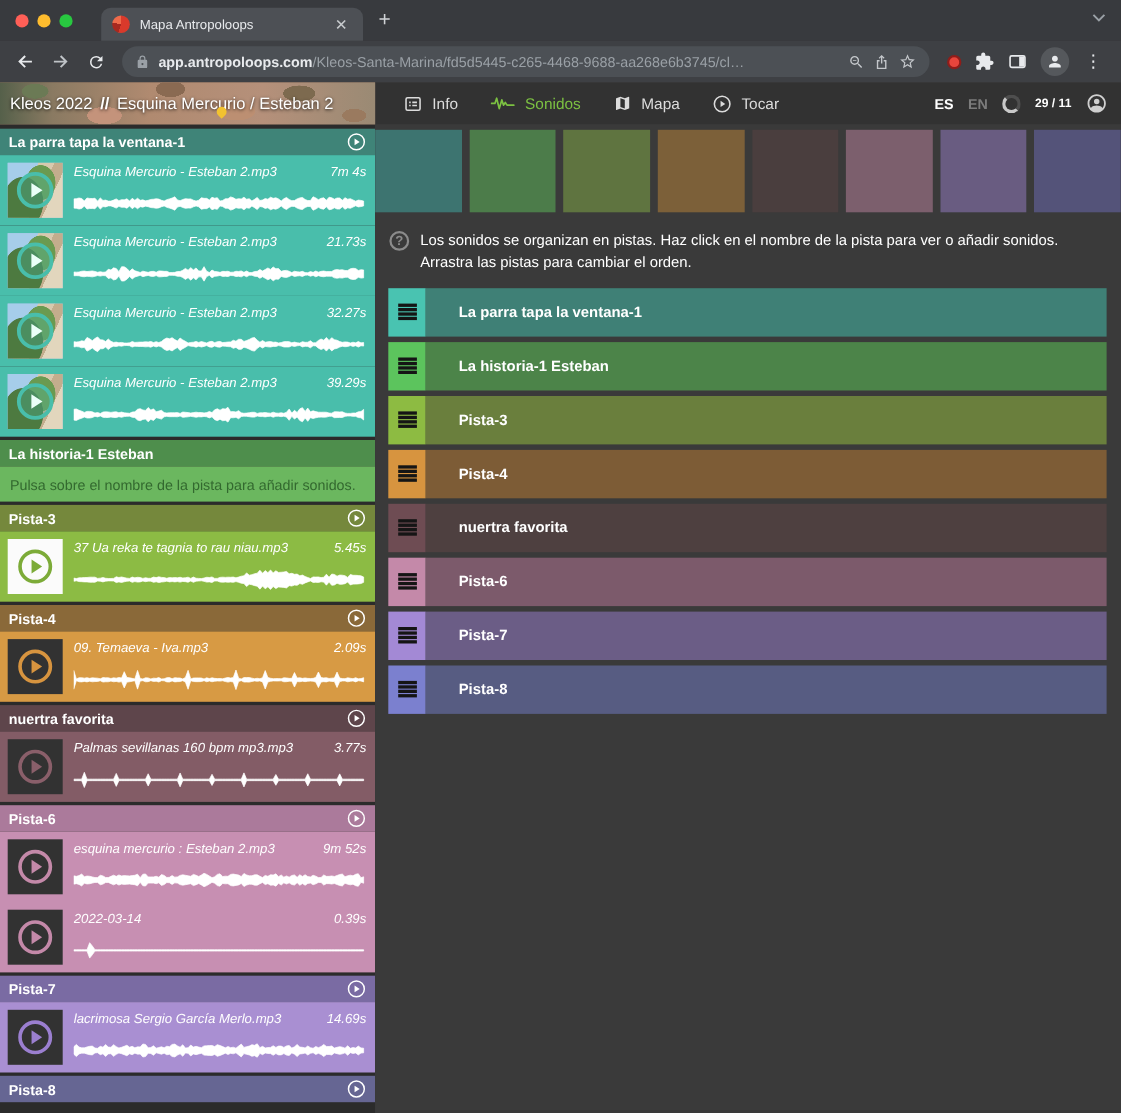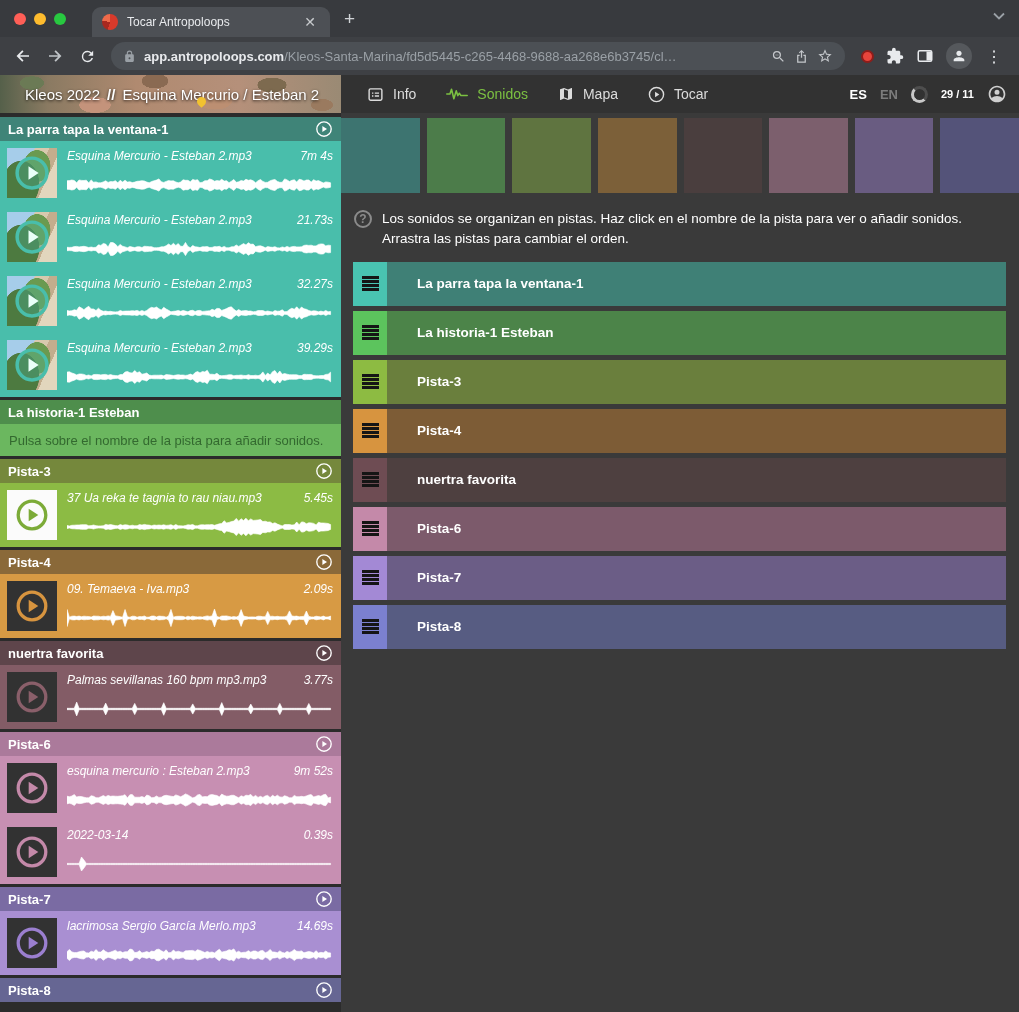--- a/index.html
+++ b/index.html
@@ -34,21 +34,21 @@
   }
   .url { flex:1; min-width:0; white-space:nowrap; overflow:hidden; font-size:13px; color:#9aa0a6; }
   .url b { color:#e8eaed; font-weight:bold; }
   .ext-icons { display:flex; align-items:center; gap:12px; padding:0 6px; }
   .record-dot { width:13px; height:13px; border-radius:50%; background:#e8453c; border:2.5px solid #8f1d1a; }
   .avatar-btn { width:26px; height:26px; border-radius:50%; background:#55585c; display:flex; align-items:center; justify-content:center; }
   .kebab { color:#e8eaed; font-size:16px; letter-spacing:0; padding:0 2px; }
   
   .appheader { height:38px; background:#323232; display:flex; align-items:stretch; }
   .hero {
-    width:341px; flex:0 0 341px; display:flex; align-items:center; padding-left:25px; position:relative; overflow:hidden;
+    width:341px; flex:0 0 341px; display:flex; align-items:center; padding-left:9px; position:relative; overflow:hidden;
     background-color:#a8846c;
     background-image:
       radial-gradient(20px 11px at 32px 8px, #6b7a55 60%, transparent 61%),
       radial-gradient(26px 13px at 95px 30px, #c4937b 60%, transparent 61%),
       radial-gradient(22px 12px at 155px 6px, #8a6a52 60%, transparent 61%),
       radial-gradient(28px 14px at 215px 26px, #bc8f72 60%, transparent 61%),
       radial-gradient(24px 12px at 272px 10px, #7d6a4f 60%, transparent 61%),
       radial-gradient(18px 10px at 322px 30px, #9a7a5f 60%, transparent 61%),
       linear-gradient(90deg, #55604a 0%, #8a7a62 14%, #b08a70 40%, #b5907a 70%, #9a8a74 100%);
   }
@@ -106,21 +106,21 @@
 <body>
 
 <div class="tabstrip">
   <div class="traffic">
     <span class="t-red"></span>
     <span class="t-yellow"></span>
     <span class="t-green"></span>
   </div>
   <div class="tab">
     <span class="favicon"></span>
-    <span class="tab-title">Tocar Antropoloops</span>
+    <span class="tab-title">Mapa Antropoloops</span>
     <span class="tab-close">✕</span>
   </div>
   <span class="newtab">+</span>
   <span class="tab-chevron">
     <svg width="12" height="8" viewBox="0 0 12 8">
         <path d="M1 1.5l5 5 5-5" fill="none" stroke="#9aa0a6" stroke-width="1.8"></path>
       </svg>
   </span>
 </div>
 

